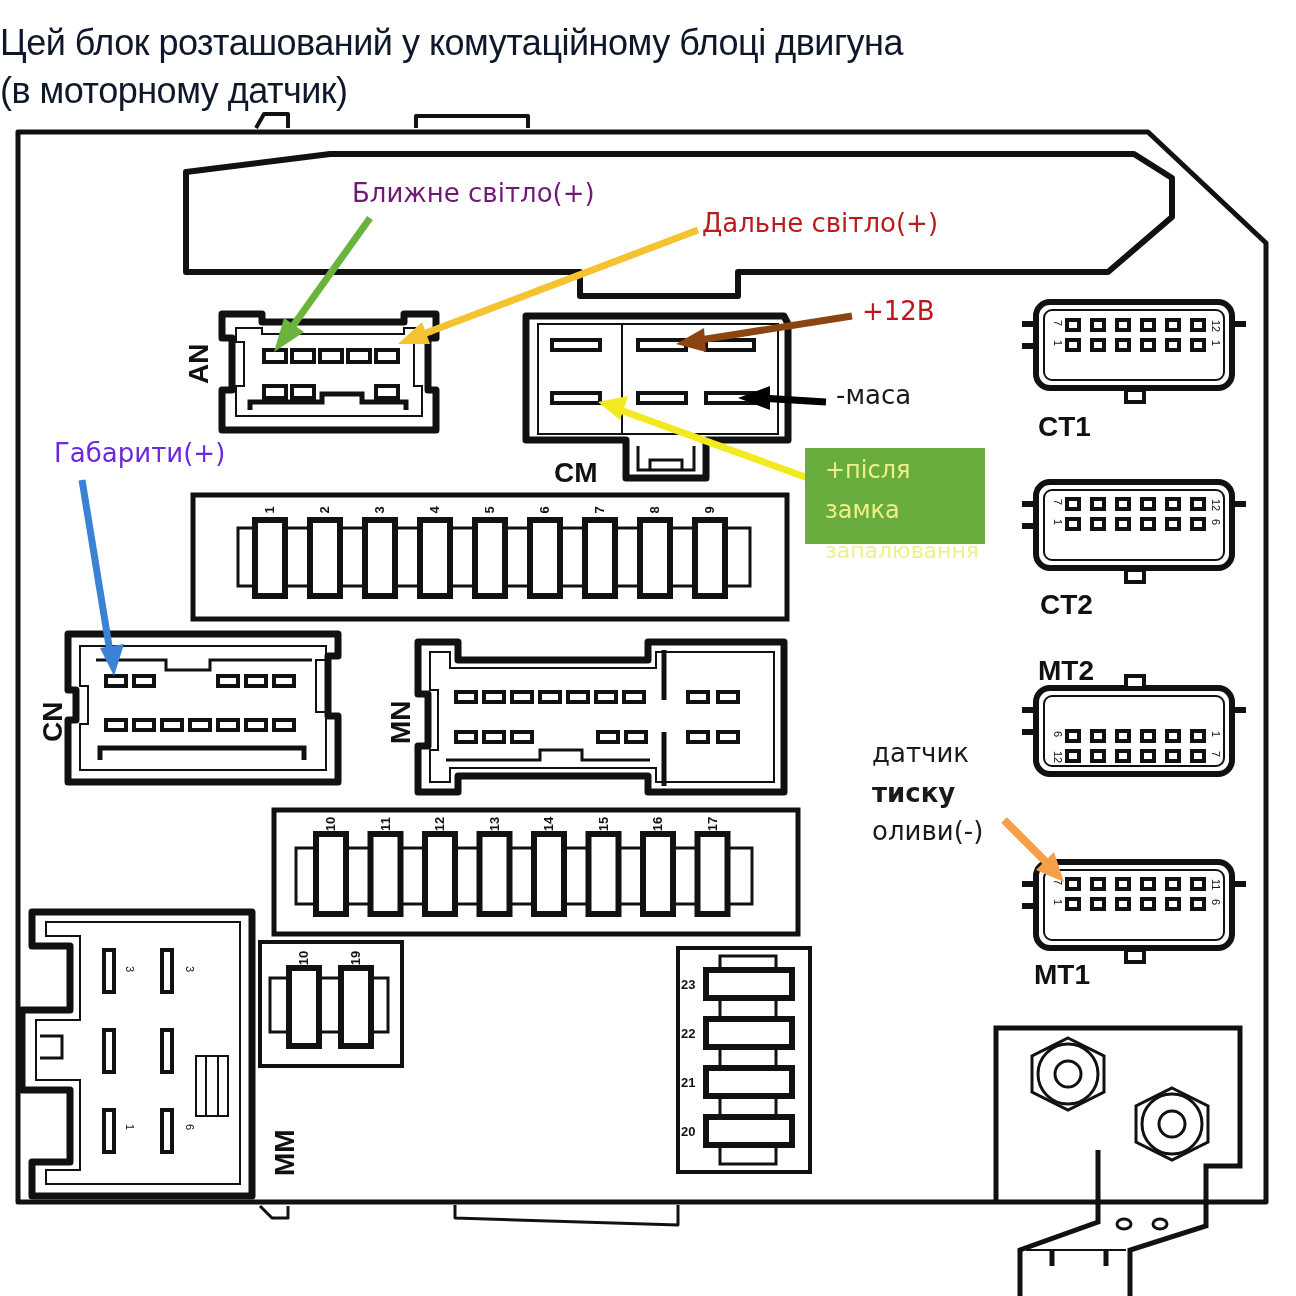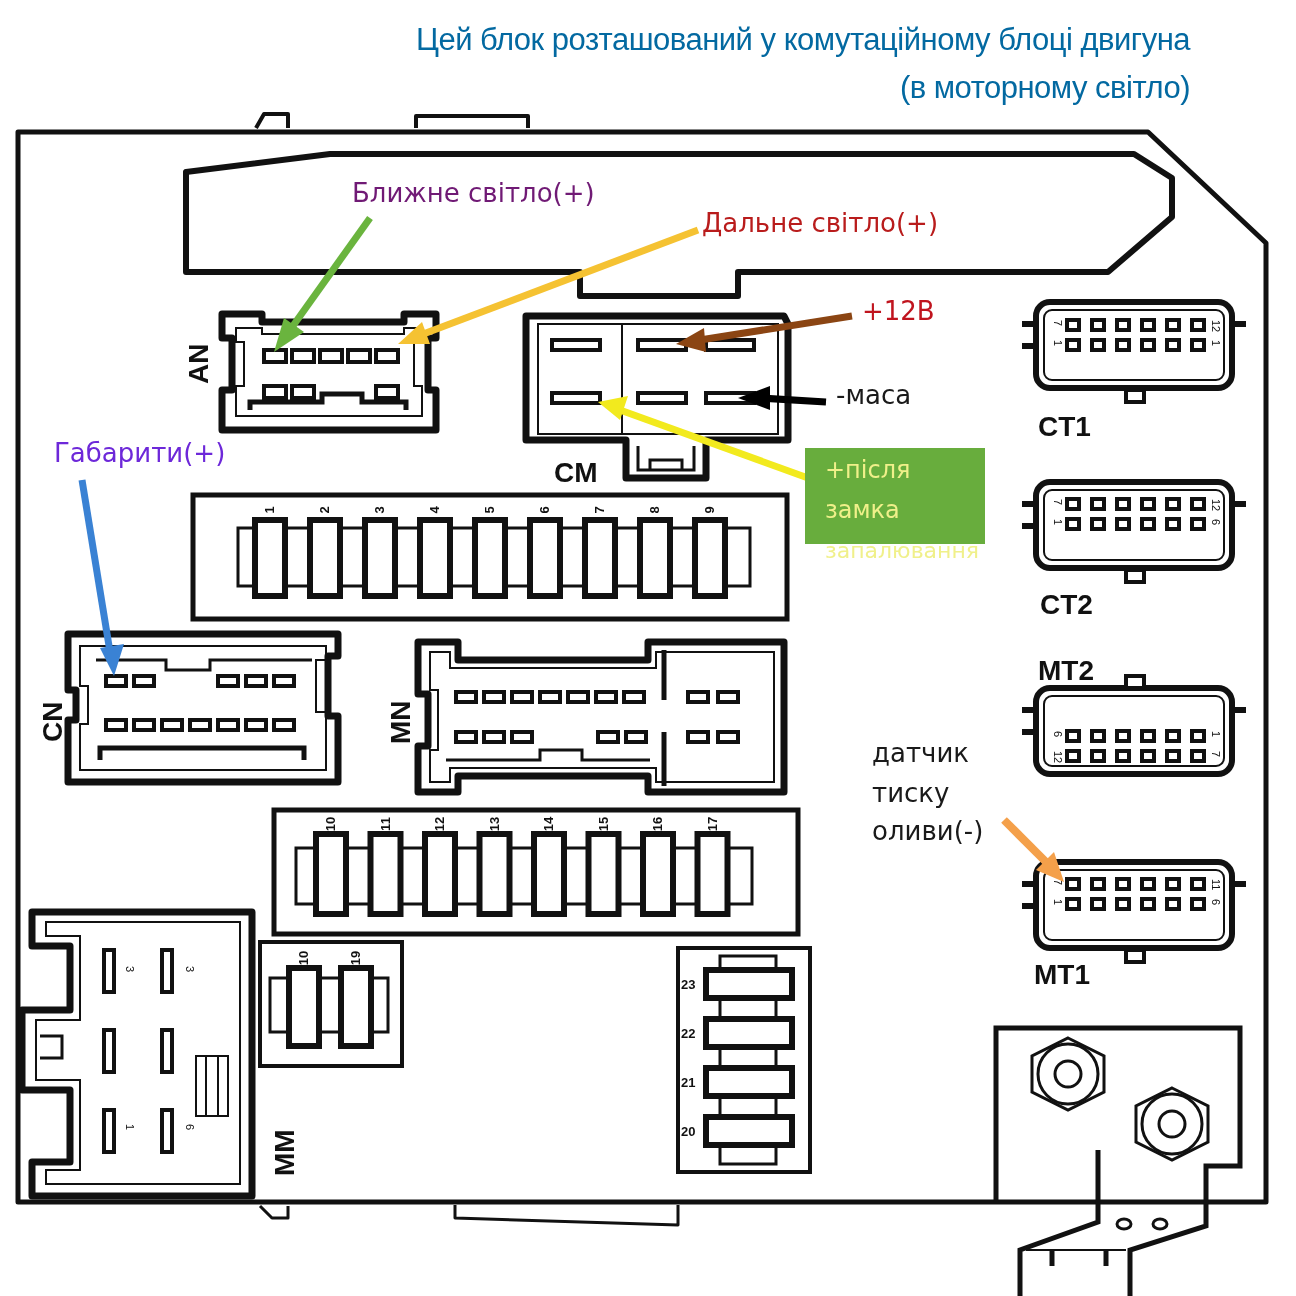--- a/index.html
+++ b/index.html
@@ -1,32 +1,32 @@
 <!DOCTYPE html>
 <html><head>
 <meta charset="utf-8">
 <style>
   html, body { margin: 0; padding: 0; background: #ffffff; }
   body { width: 1296px; height: 1296px; position: relative; overflow: hidden; font-family: "DejaVu Sans", sans-serif; }
-  .title { position: absolute; left: 0; width: 1190px; text-align: right; font-family: "Liberation Sans", sans-serif; font-size: 31px; color: #0369a1; letter-spacing: -0.5px; }
+  .title { position: absolute; left: 0; width: 1190px; text-align: left; font-family: "Liberation Sans", sans-serif; font-size: 36px; color: #0f172a; letter-spacing: -0.5px; }
   #t1 { top: 22px; }
   #t2 { top: 70px; }
   svg#diagram { position: absolute; left: 0; top: 0; }
   .cl { font-family: "Liberation Sans", sans-serif; font-weight: bold; font-size: 28px; fill: #111; }
   .pinnum { font-family: "Liberation Sans", sans-serif; font-size: 11px; fill: #111; }
   .fnum { font-family: "Liberation Sans", sans-serif; font-size: 13px; fill: #111; font-weight: bold; }
   .annot { position: absolute; font-family: "DejaVu Sans", sans-serif; font-size: 26px; white-space: nowrap; }
   .greenbox { position: absolute; left: 805px; top: 448px; width: 180px; height: 96px; background: #68ad3d; }
   .greenbox div { position: absolute; left: 20px; font-family: "DejaVu Sans", sans-serif; font-size: 24px; color: #f0f08a; white-space: nowrap; }
 </style>
 </head>
 <body>
 
 <div class="title" id="t1">Цей блок розташований у комутаційному блоці двигуна</div>
-<div class="title" id="t2">(в моторному світло)</div>
+<div class="title" id="t2">(в моторному датчик)</div>
 
 <svg id="diagram" width="1296" height="1296" viewBox="0 0 1296 1296">
 
   <g fill="none" stroke="#111" stroke-linejoin="round">
     <path d="M18 132 L1148 132 L1266 243 L1266 1202 L18 1202 Z" stroke-width="5"></path>
     <path d="M256 128 L264 114 L288 114 L288 128" stroke-width="4"></path>
     <path d="M416 128 L416 116 L528 116 L528 128" stroke-width="4"></path>
     <path d="M260 1206 L272 1218 L288 1218 L288 1206" stroke-width="3"></path>
     <path d="M455 1205 L455 1218 L678 1225 L678 1205" stroke-width="3"></path>
   </g>
@@ -422,14 +422,14 @@
 <div class="annot" style="left:836px; top:380px; color:#1a1a1a;">-маса</div>
 <div class="annot" style="left:54px; top:438px; color:#6d28d9;">Габарити(+)</div>
 
 <div class="greenbox">
   <div style="top:8px;">+після</div>
   <div style="top:48px;">замка</div>
   <div style="top:90px; font-size:22px;">запалювання</div>
 </div>
 
 <div class="annot" style="left:872px; top:738px; color:#1a1a1a;text-align:right;">датчик</div>
-<div class="annot" style="left:872px; top:778px; color:#1a1a1a;">тиску</div>
+<div class="annot" style="left:872px; top:778px; color:#1a1a1a;font-weight:bold;">тиску</div>
 <div class="annot" style="left:872px; top:816px; color:#1a1a1a;">оливи(-)</div>
 
 </body></html>

